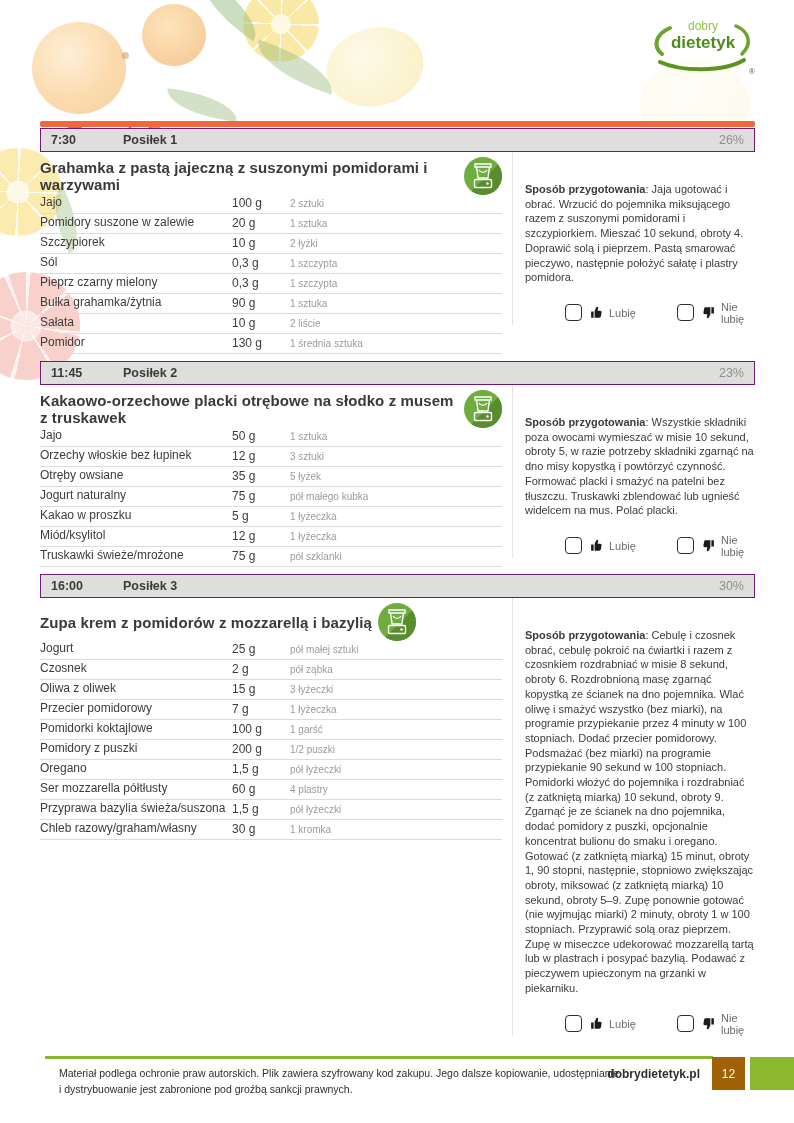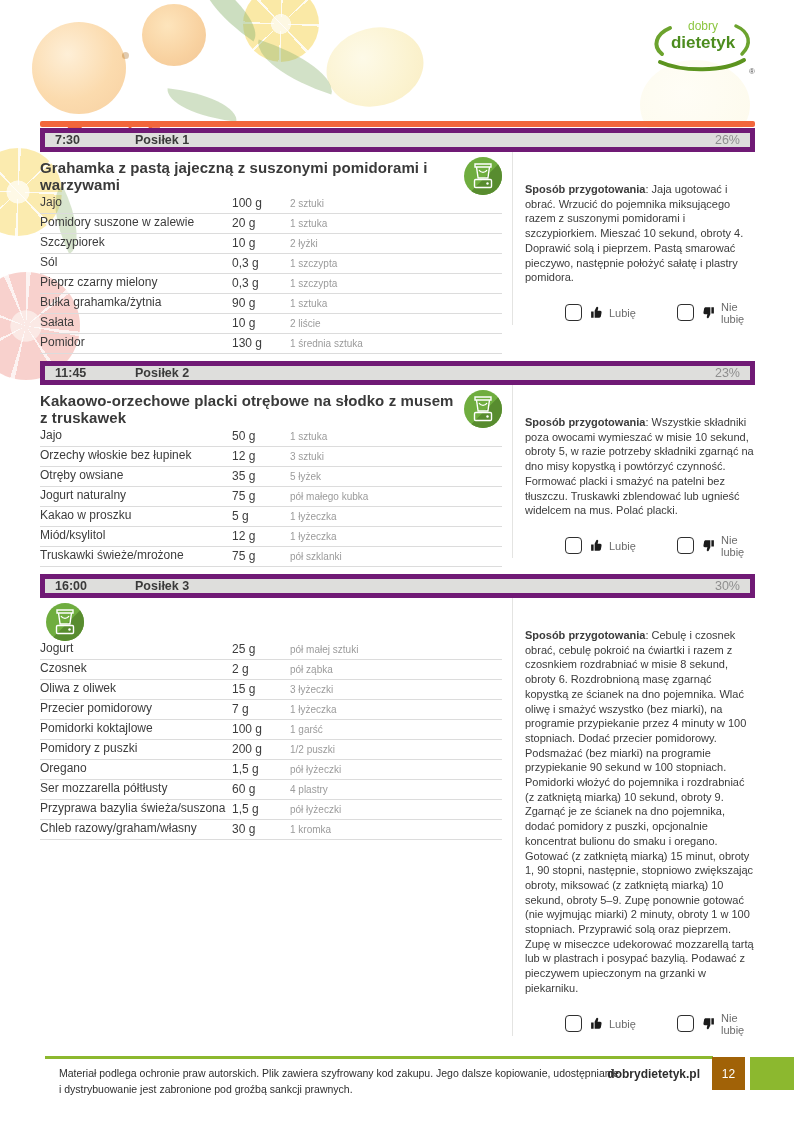--- a/index.html
+++ b/index.html
@@ -38,23 +38,23 @@
   
   .content { position:relative; z-index:1; }
   .logo { position:absolute; left:648px; top:12px; width:110px; height:72px; }
   .page-title { position:absolute; left:66px; top:84px; font-size:27px; font-weight:700; color:#f0623a; letter-spacing:.2px;margin-top:36px; }
   .accent-bar { position:absolute; left:40px; top:121px; width:715px; height:6px; background:#f2663b; border-radius:2px; }
 
   
   .meals { position:absolute; left:40px; top:128px; width:715px; }
   .meal { margin-bottom:7px; }
   .meal-header { display:flex; align-items:center; height:24px; background:#dededc;
-    border:5px solid #701a75; padding:0 10px; font-size:12.5px; color:#3a3a3a; }
+    border:1px solid #701a75; padding:0 10px; font-size:12.5px; color:#3a3a3a; }
   .meal-time { width:58px; font-weight:600; }
-  .meal-name { flex:1; font-weight:600; margin-left:22px; }
+  .meal-name { flex:1; font-weight:600; margin-left:14px; }
   .meal-percent { color:#8e8e8e; }
   .meal-body { display:flex; align-items:flex-start; }
   .meal-left { width:462px; flex:none; }
   .meal-right { flex:1; margin-left:10px; padding:30px 0 0 12px; border-left:1px solid #e4e4e2; min-height:40px; }
 
   .dish-row { display:flex; align-items:center; margin:7px 0 1px 0; height:34px; }
   .dish-title { font-size:15px; font-weight:700; color:#3a3a3a; letter-spacing:.1px; }
   .appliance { position:relative; width:38px; height:38px; margin-left:6px; flex:none;
     border-radius:50%; background:#6fad3f; overflow:hidden; }
   .appliance::after { content:""; position:absolute; left:12px; top:16px; width:46px; height:46px;
@@ -319,20 +319,21 @@
 
     <section class="meal">
       <div class="meal-header">
         <span class="meal-time">16:00</span>
         <span class="meal-name">Posiłek 3</span>
         <span class="meal-percent">30%</span>
       </div>
       <div class="meal-body">
         <div class="meal-left">
           <div class="dish-row">
+            <h2 class="dish-title">Zupa krem z pomidorów z mozzarellą i bazylią</h2>
             <span class="appliance">
               <svg width="24" height="28" viewBox="0 0 24 28">
                 <path d="M4 2 h16 v3 h-16 z" fill="none" stroke="#fff" stroke-width="1.4"></path>
                 <path d="M5.5 5 l1.6 11 h9.8 l1.6 -11" fill="none" stroke="#fff" stroke-width="1.4"></path>
                 <path d="M8 8 a4.5 4.5 0 0 0 8 0" fill="none" stroke="#fff" stroke-width="1.2"></path>
                 <rect x="3.5" y="17.5" width="17" height="8" rx="1.2" fill="none" stroke="#fff" stroke-width="1.4"></rect>
                 <circle cx="16.5" cy="21.5" r="1.2" fill="#fff"></circle>
               </svg>
             </span>
           </div>

